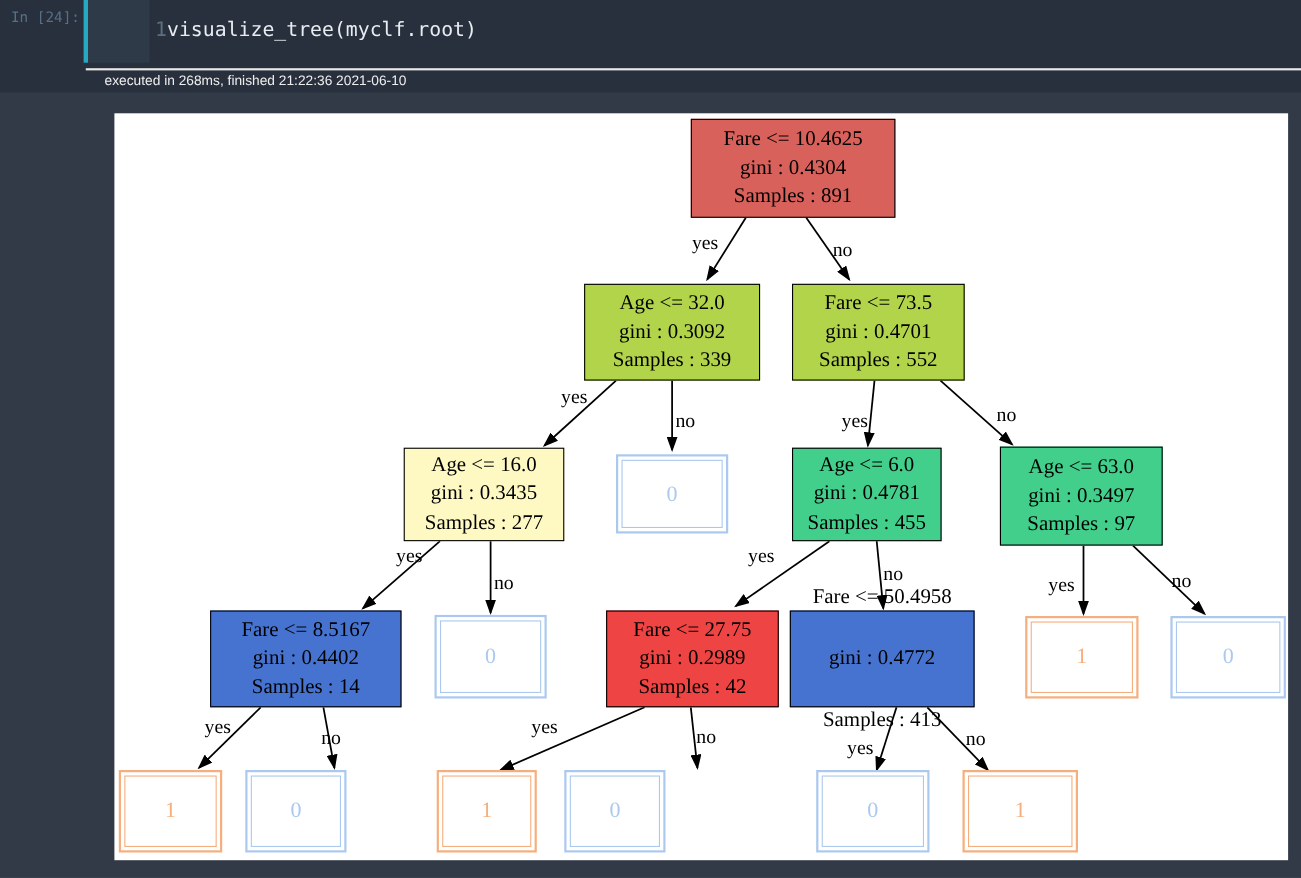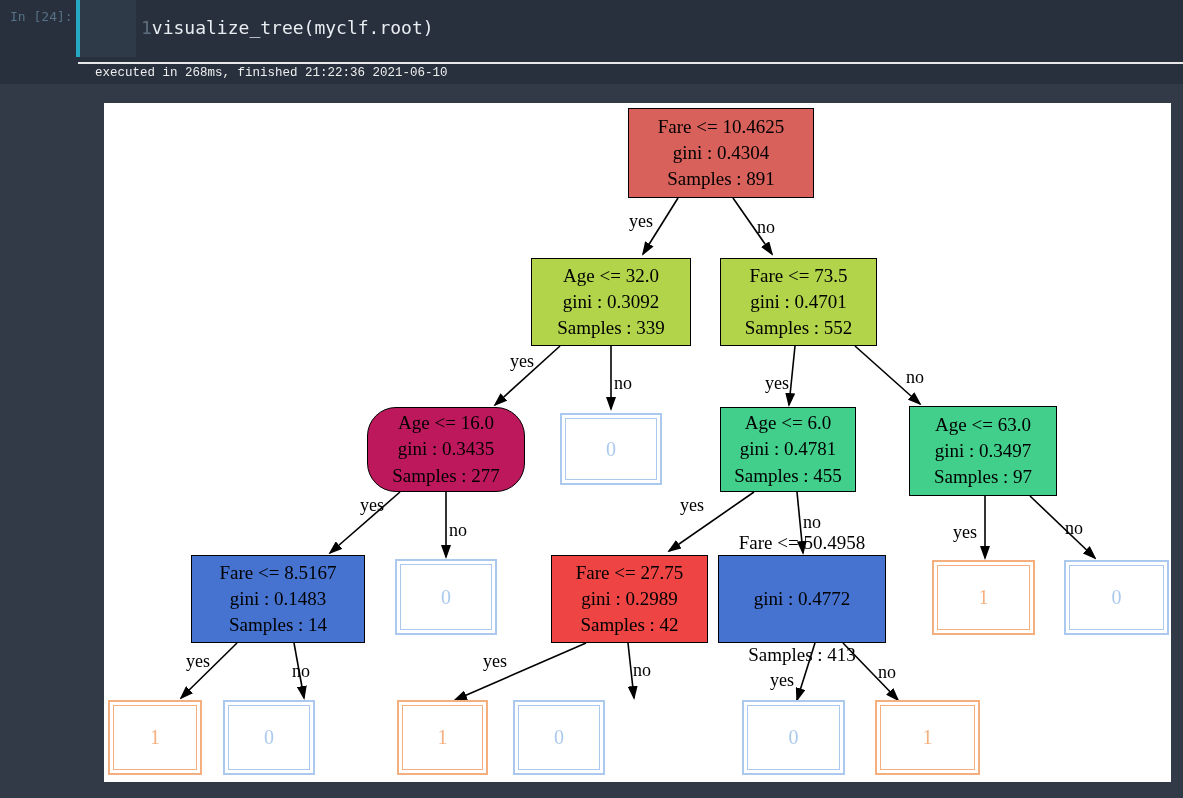--- a/index.html
+++ b/index.html
@@ -11,21 +11,21 @@
   .header { position:absolute; left:0; top:0; width:1183px; height:84px; background:#27303c; }
   .prompt { position:absolute; left:10px; top:9px; font-family:"DejaVu Sans Mono", monospace;
             font-size:13px; color:#567086; }
   .cell-bar { position:absolute; left:76px; top:0; width:4px; height:57px; }
   .gutter { position:absolute; left:80px; top:0; width:56px; height:57px; background:#2f3a48; }
   .code-line { position:absolute; left:141px; top:17px; font-family:"DejaVu Sans Mono", monospace;
                font-size:18px; white-space:pre; }
   .line-no { color:#5f6e7d; }
   .code { color:#e9edf2; }
   .cell-rule { position:absolute; left:78px; top:62px; width:1105px; height:2px; background:#e8e8e8; }
-  .exec-status { position:absolute; left:95px; top:66px; font-family:Liberation Mono, monospace;
+  .exec-status { position:absolute; left:95px; top:66px; font-family:Liberation Sans, sans-serif;
                  font-size:12.5px; color:#eeeeee; }
 
   
   .plot { position:absolute; left:104px; top:103px; width:1067px; height:679px; background:#ffffff; }
   .edges { position:absolute; left:0; top:0; width:1067px; height:679px; }
   .node { position:absolute; box-sizing:border-box; border:1.6px solid #000000;
           display:flex; flex-direction:column; align-items:center; justify-content:center;
           text-align:center; font-size:19px; line-height:1.37; color:#000000; }
   .leaf { position:absolute; box-sizing:border-box; border:2px solid var(--c); color:var(--c);
           display:flex; align-items:center; justify-content:center; font-size:20px; }
@@ -104,38 +104,38 @@
     <div class="node" style="left: 427px; top: 155px; width: 160px; height: 88px; background: rgb(178, 212, 75);">
       <span>Age &lt;= 32.0</span>
       <span>gini : 0.3092</span>
       <span>Samples : 339</span>
     </div>
     <div class="node" style="left: 616px; top: 155px; width: 157px; height: 88px; background: rgb(178, 212, 75);">
       <span>Fare &lt;= 73.5</span>
       <span>gini : 0.4701</span>
       <span>Samples : 552</span>
     </div>
-    <div class="node" style="left: 263px; top: 304px; width: 158px; height: 85px; background: #be185d; border-radius: 29px;">
+    <div class="node" style="left: 263px; top: 304px; width: 146px; height: 85px; background: #fef9c3;">
       <span>Age &lt;= 16.0</span>
       <span>gini : 0.3435</span>
       <span>Samples : 277</span>
     </div>
     <div class="node" style="left: 616px; top: 304px; width: 136px; height: 85px; background: rgb(65, 207, 139);">
       <span>Age &lt;= 6.0</span>
       <span>gini : 0.4781</span>
       <span>Samples : 455</span>
     </div>
     <div class="node" style="left: 805px; top: 303px; width: 148px; height: 90px; background: rgb(65, 207, 139);">
       <span>Age &lt;= 63.0</span>
       <span>gini : 0.3497</span>
       <span>Samples : 97</span>
     </div>
     <div class="node" style="left: 87px; top: 452px; width: 174px; height: 88px; background: rgb(70, 115, 207);">
       <span>Fare &lt;= 8.5167</span>
-      <span>gini : 0.1483</span>
+      <span>gini : 0.4402</span>
       <span>Samples : 14</span>
     </div>
     <div class="node" style="left: 426px; top: 452px; width: 157px; height: 88px; background: #ef4444; margin-left: 21px;">
       <span>Fare &lt;= 27.75</span>
       <span>gini : 0.2989</span>
       <span>Samples : 42</span>
     </div>
     <div class="node" style="left: 614px; top: 452px; width: 168px; height: 88px; background: rgb(70, 115, 207); gap: 30px;">
       <span>Fare &lt;= 50.4958</span>
       <span>gini : 0.4772</span>

